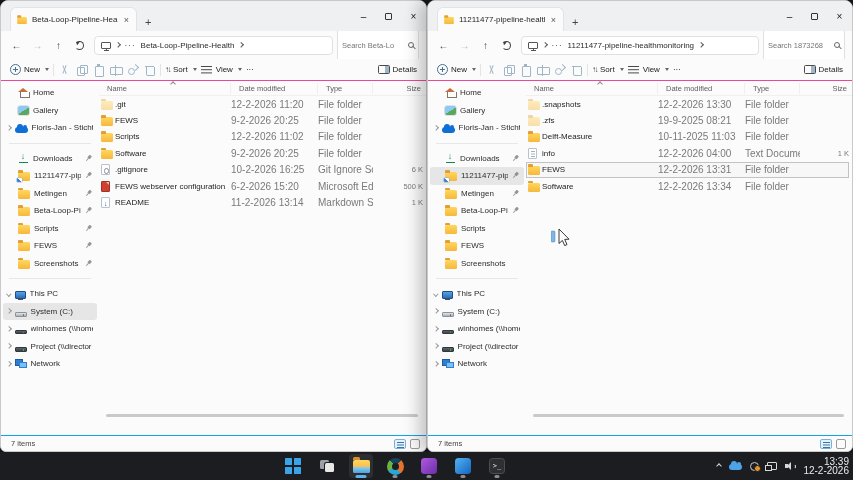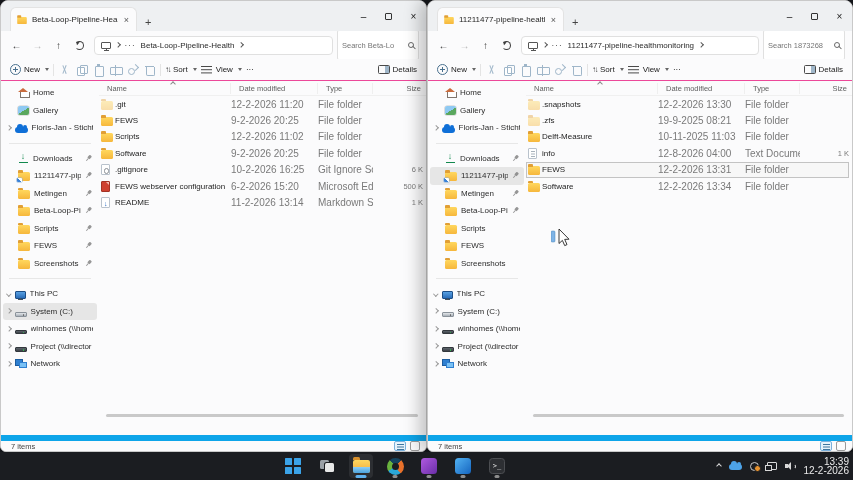--- a/index.html
+++ b/index.html
@@ -64,21 +64,21 @@
   .caret-up{position:absolute;left:72px;top:1px;width:4px;height:4px;border-left:1px solid #8a8a8a;border-top:1px solid #8a8a8a;transform:rotate(45deg)}
   .rows{flex:1;overflow:hidden;padding-right:3px}
   .row{height:16.4px;padding-right:0}
   .row.sel{background:#f7f7f7;box-shadow:inset 0 0 0 1px #c3c3c3}
   .cname{font-size:8px;color:#232323;white-space:nowrap;overflow:hidden;padding-right:4px}
   .cdate,.ctype{font-size:10px;color:#7a7a7a;white-space:nowrap;overflow:hidden}
   .csize{font-size:7.5px;color:#7a7a7a;white-space:nowrap;text-align:right;overflow:hidden}
   .icw{width:16px;display:flex;justify-content:flex-start;padding-left:2px}
 
   .hscroll{position:absolute;left:105px;right:8px;bottom:18px;height:3px;border-radius:2px;background:#c9c9c9}
-  .statusbar{height:16px;border-top:6px solid #0ea5e9;background:#fbfbfc;display:flex;align-items:center;
+  .statusbar{height:16px;border-top:1px solid #0ea5e9;background:#fbfbfc;display:flex;align-items:center;
              padding:0 6px 0 10px;flex:none}
   .stxt{font-size:7.5px;color:#444}
   .svbtns{margin-left:auto;display:flex;gap:4px;align-items:center}
   .sv-list{width:12px;height:10px;border:1px solid #7ab0dc;background:#e6f2fb;border-radius:2px;position:relative}
   .sv-list::after{content:"";position:absolute;left:2px;top:2px;width:7px;height:1px;background:#3e759e;box-shadow:0 2.5px 0 #3e759e,0 5px 0 #3e759e}
   .sv-thumb{width:10px;height:10px;border:1px solid #9a9a9a;border-radius:2px}
 
   
   .ic{display:inline-block;position:relative;flex:none}
   .ic-folder,.ic-folder-faded,.ic-folder-link{width:12px;height:9px;background:linear-gradient(#ffd75e,#f6b73c);border-radius:1.5px;margin-top:2px}
@@ -597,21 +597,21 @@
               <span class="cname">Delft-Measure</span>
               <span class="cdate">10-11-2025 11:03</span>
               <span class="ctype">File folder</span>
               <span class="csize"></span>
             </div>
           <div class="row fgrid">
               <span class="icw">
                 <span class="ic ic-doc-text"></span>
               </span>
               <span class="cname">info</span>
-              <span class="cdate">12-8-2026 04:00</span>
+              <span class="cdate">12-2-2026 04:00</span>
               <span class="ctype">Text Document</span>
               <span class="csize">1 K</span>
             </div>
           <div class="row fgrid sel">
               <span class="icw">
                 <span class="ic ic-folder"></span>
               </span>
               <span class="cname">FEWS</span>
               <span class="cdate">12-2-2026 13:31</span>
               <span class="ctype">File folder</span>

